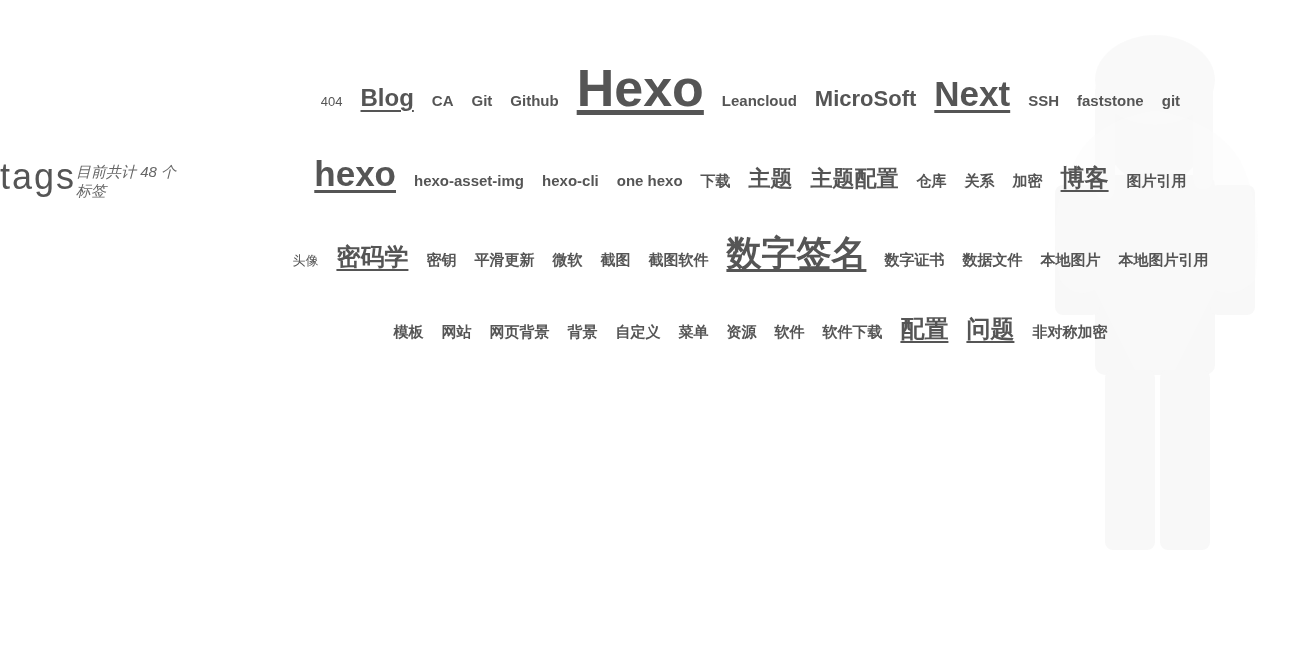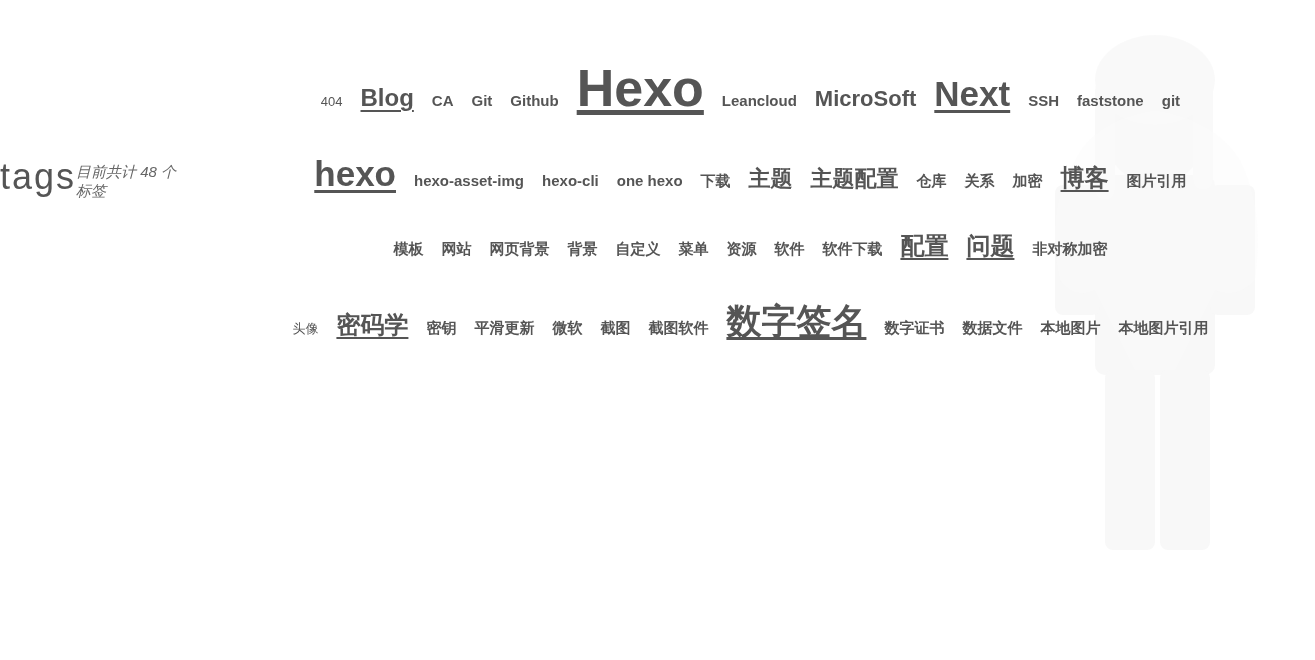--- a/index.html
+++ b/index.html
@@ -141,41 +141,41 @@
         <a class="tag-item size-sm">下载</a>
         <a class="tag-item size-md">主题</a>
         <a class="tag-item size-md">主题配置</a>
         <a class="tag-item size-sm">仓库</a>
         <a class="tag-item size-sm">关系</a>
         <a class="tag-item size-sm">加密</a>
         <a class="tag-item size-lg tag-bold">博客</a>
         <a class="tag-item size-sm">图片引用</a>
       </div>
       <div class="tags-row">
+        <a class="tag-item size-xs">头像</a>
+        <a class="tag-item size-lg tag-bold">密码学</a>
+        <a class="tag-item size-sm">密钥</a>
+        <a class="tag-item size-sm">平滑更新</a>
+        <a class="tag-item size-sm">微软</a>
+        <a class="tag-item size-sm">截图</a>
+        <a class="tag-item size-sm">截图软件</a>
+        <a class="tag-item size-xl tag-bold">数字签名</a>
+        <a class="tag-item size-sm">数字证书</a>
+        <a class="tag-item size-sm">数据文件</a>
+        <a class="tag-item size-sm">本地图片</a>
+        <a class="tag-item size-sm">本地图片引用</a>
+      </div>
+      <div class="tags-row">
         <a class="tag-item size-sm">模板</a>
         <a class="tag-item size-sm">网站</a>
         <a class="tag-item size-sm">网页背景</a>
         <a class="tag-item size-sm">背景</a>
         <a class="tag-item size-sm">自定义</a>
         <a class="tag-item size-sm">菜单</a>
         <a class="tag-item size-sm">资源</a>
         <a class="tag-item size-sm">软件</a>
         <a class="tag-item size-sm">软件下载</a>
         <a class="tag-item size-lg tag-bold">配置</a>
         <a class="tag-item size-lg tag-bold">问题</a>
         <a class="tag-item size-sm">非对称加密</a>
       </div>
-      <div class="tags-row">
-        <a class="tag-item size-xs">头像</a>
-        <a class="tag-item size-lg tag-bold">密码学</a>
-        <a class="tag-item size-sm">密钥</a>
-        <a class="tag-item size-sm">平滑更新</a>
-        <a class="tag-item size-sm">微软</a>
-        <a class="tag-item size-sm">截图</a>
-        <a class="tag-item size-sm">截图软件</a>
-        <a class="tag-item size-xl tag-bold">数字签名</a>
-        <a class="tag-item size-sm">数字证书</a>
-        <a class="tag-item size-sm">数据文件</a>
-        <a class="tag-item size-sm">本地图片</a>
-        <a class="tag-item size-sm">本地图片引用</a>
-      </div>
     </div>
 </div>
 
 </body></html>

